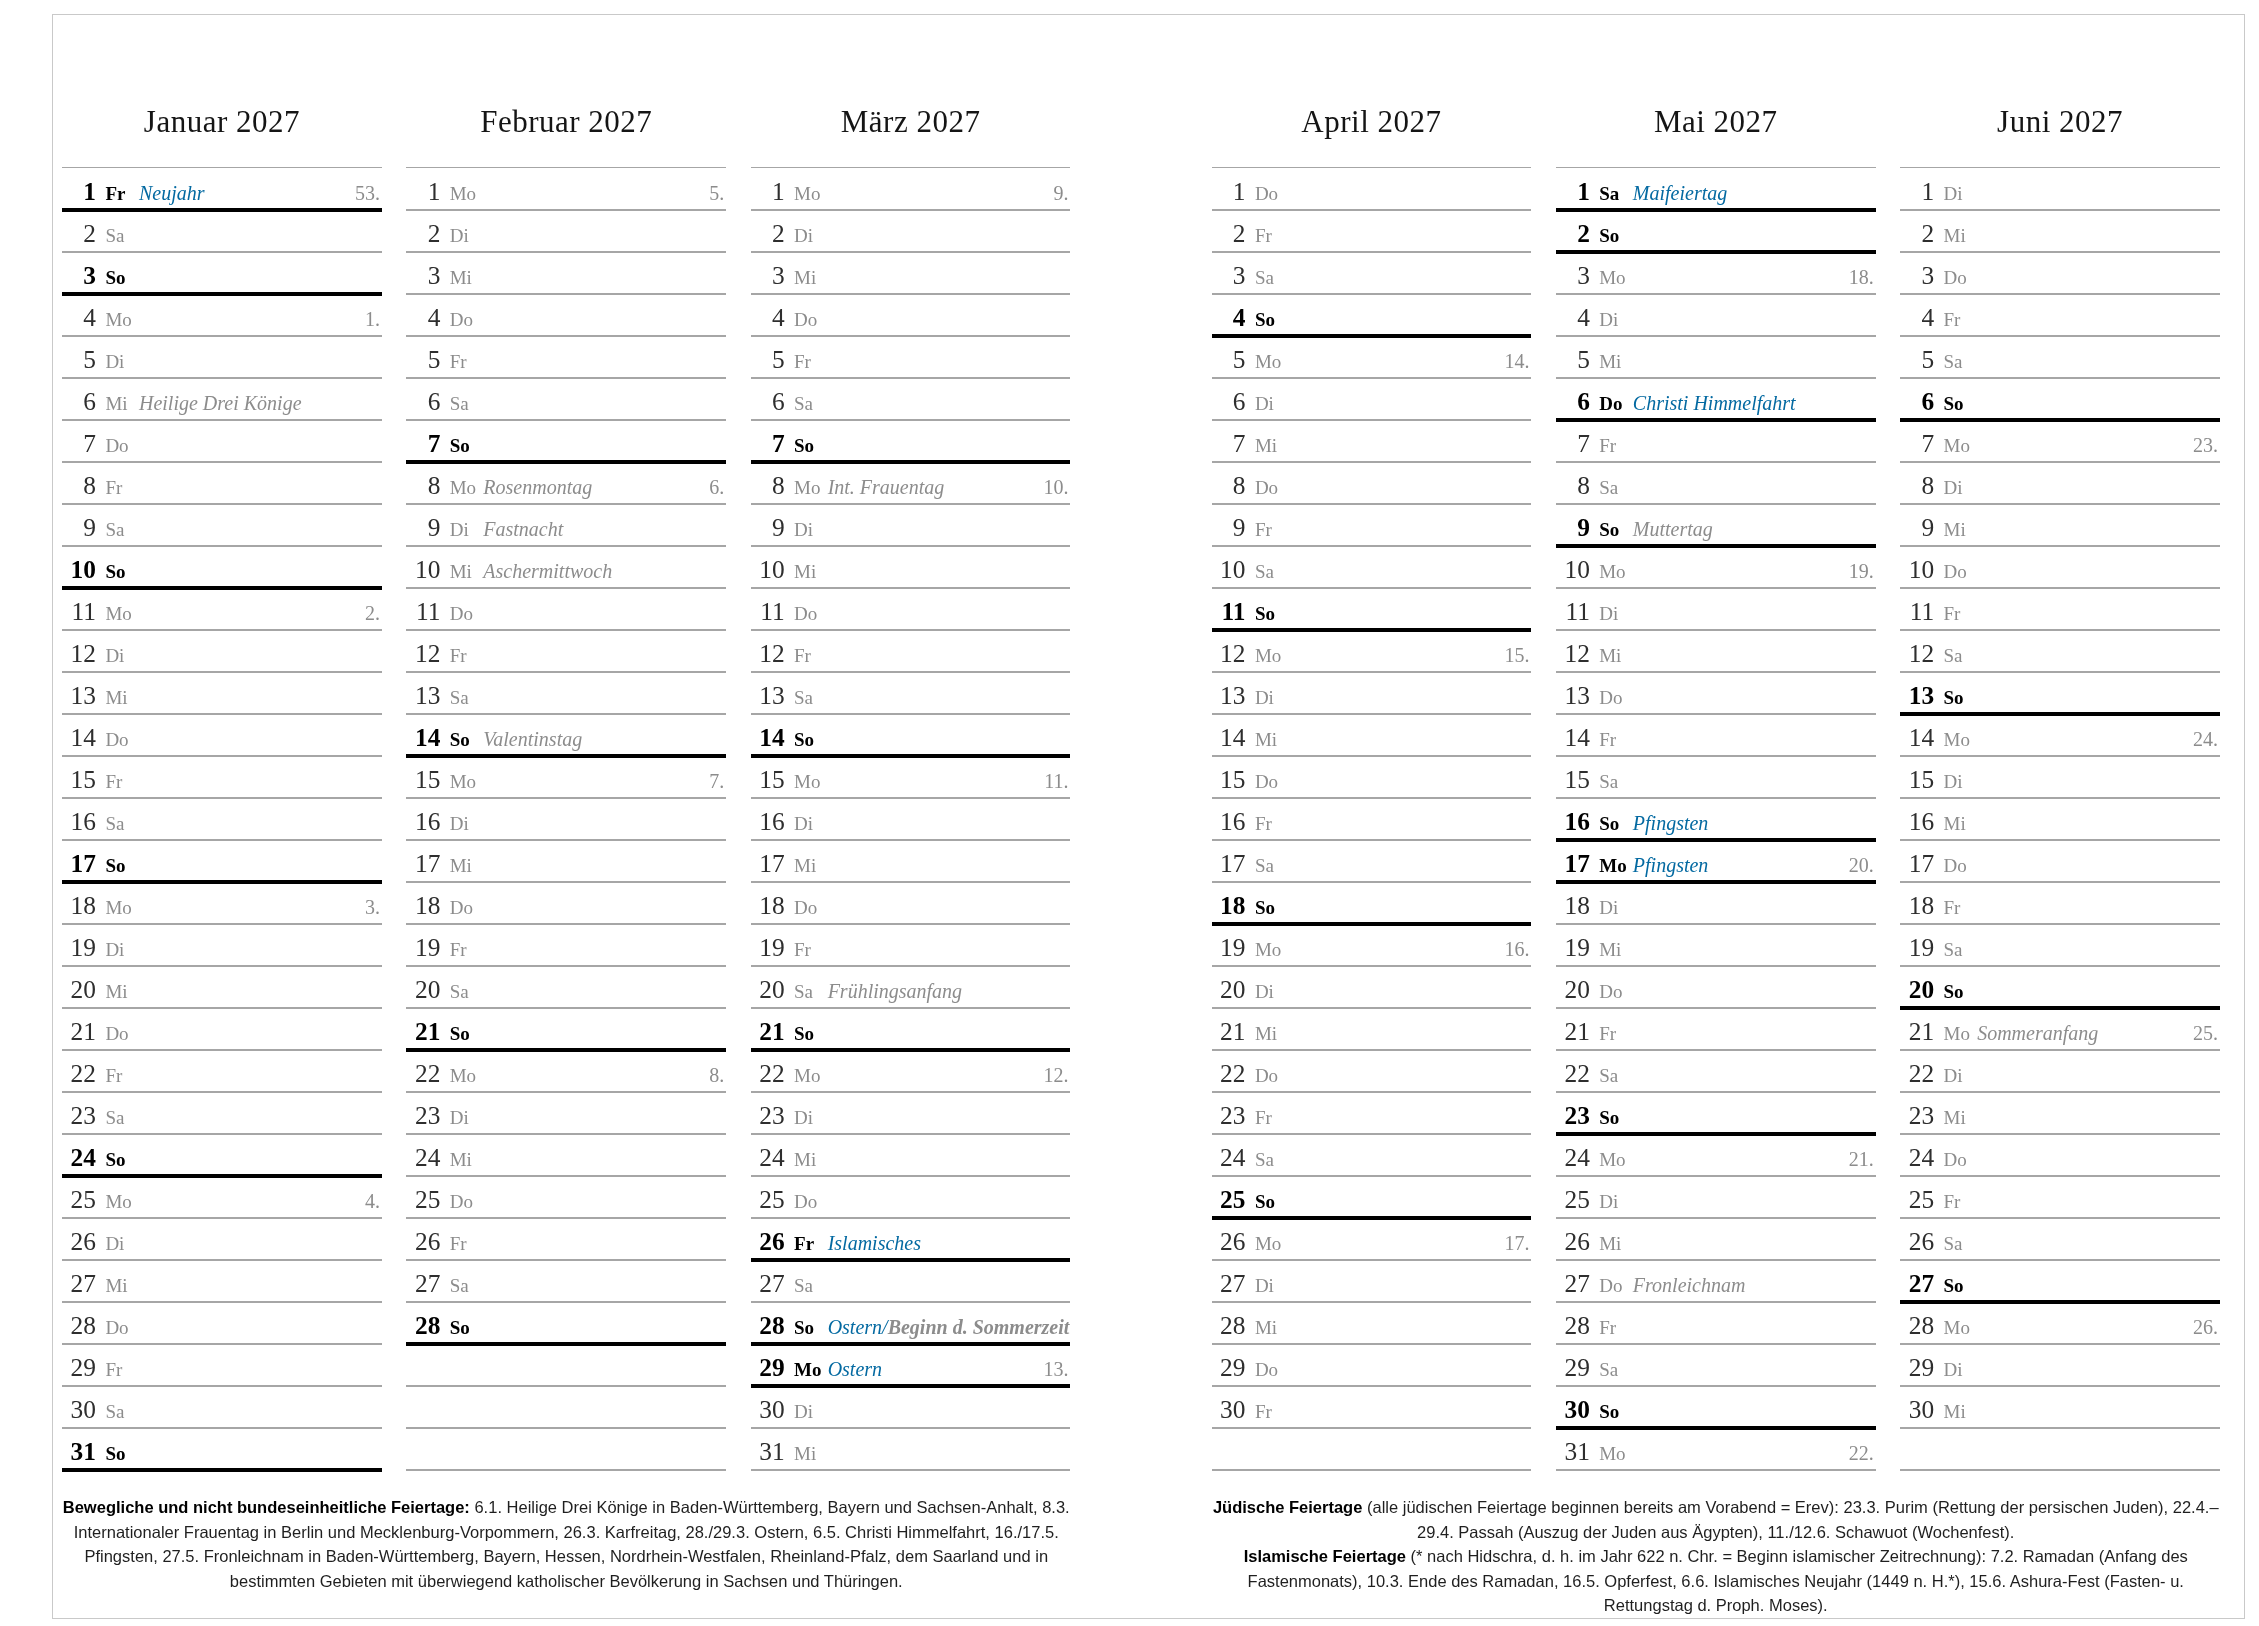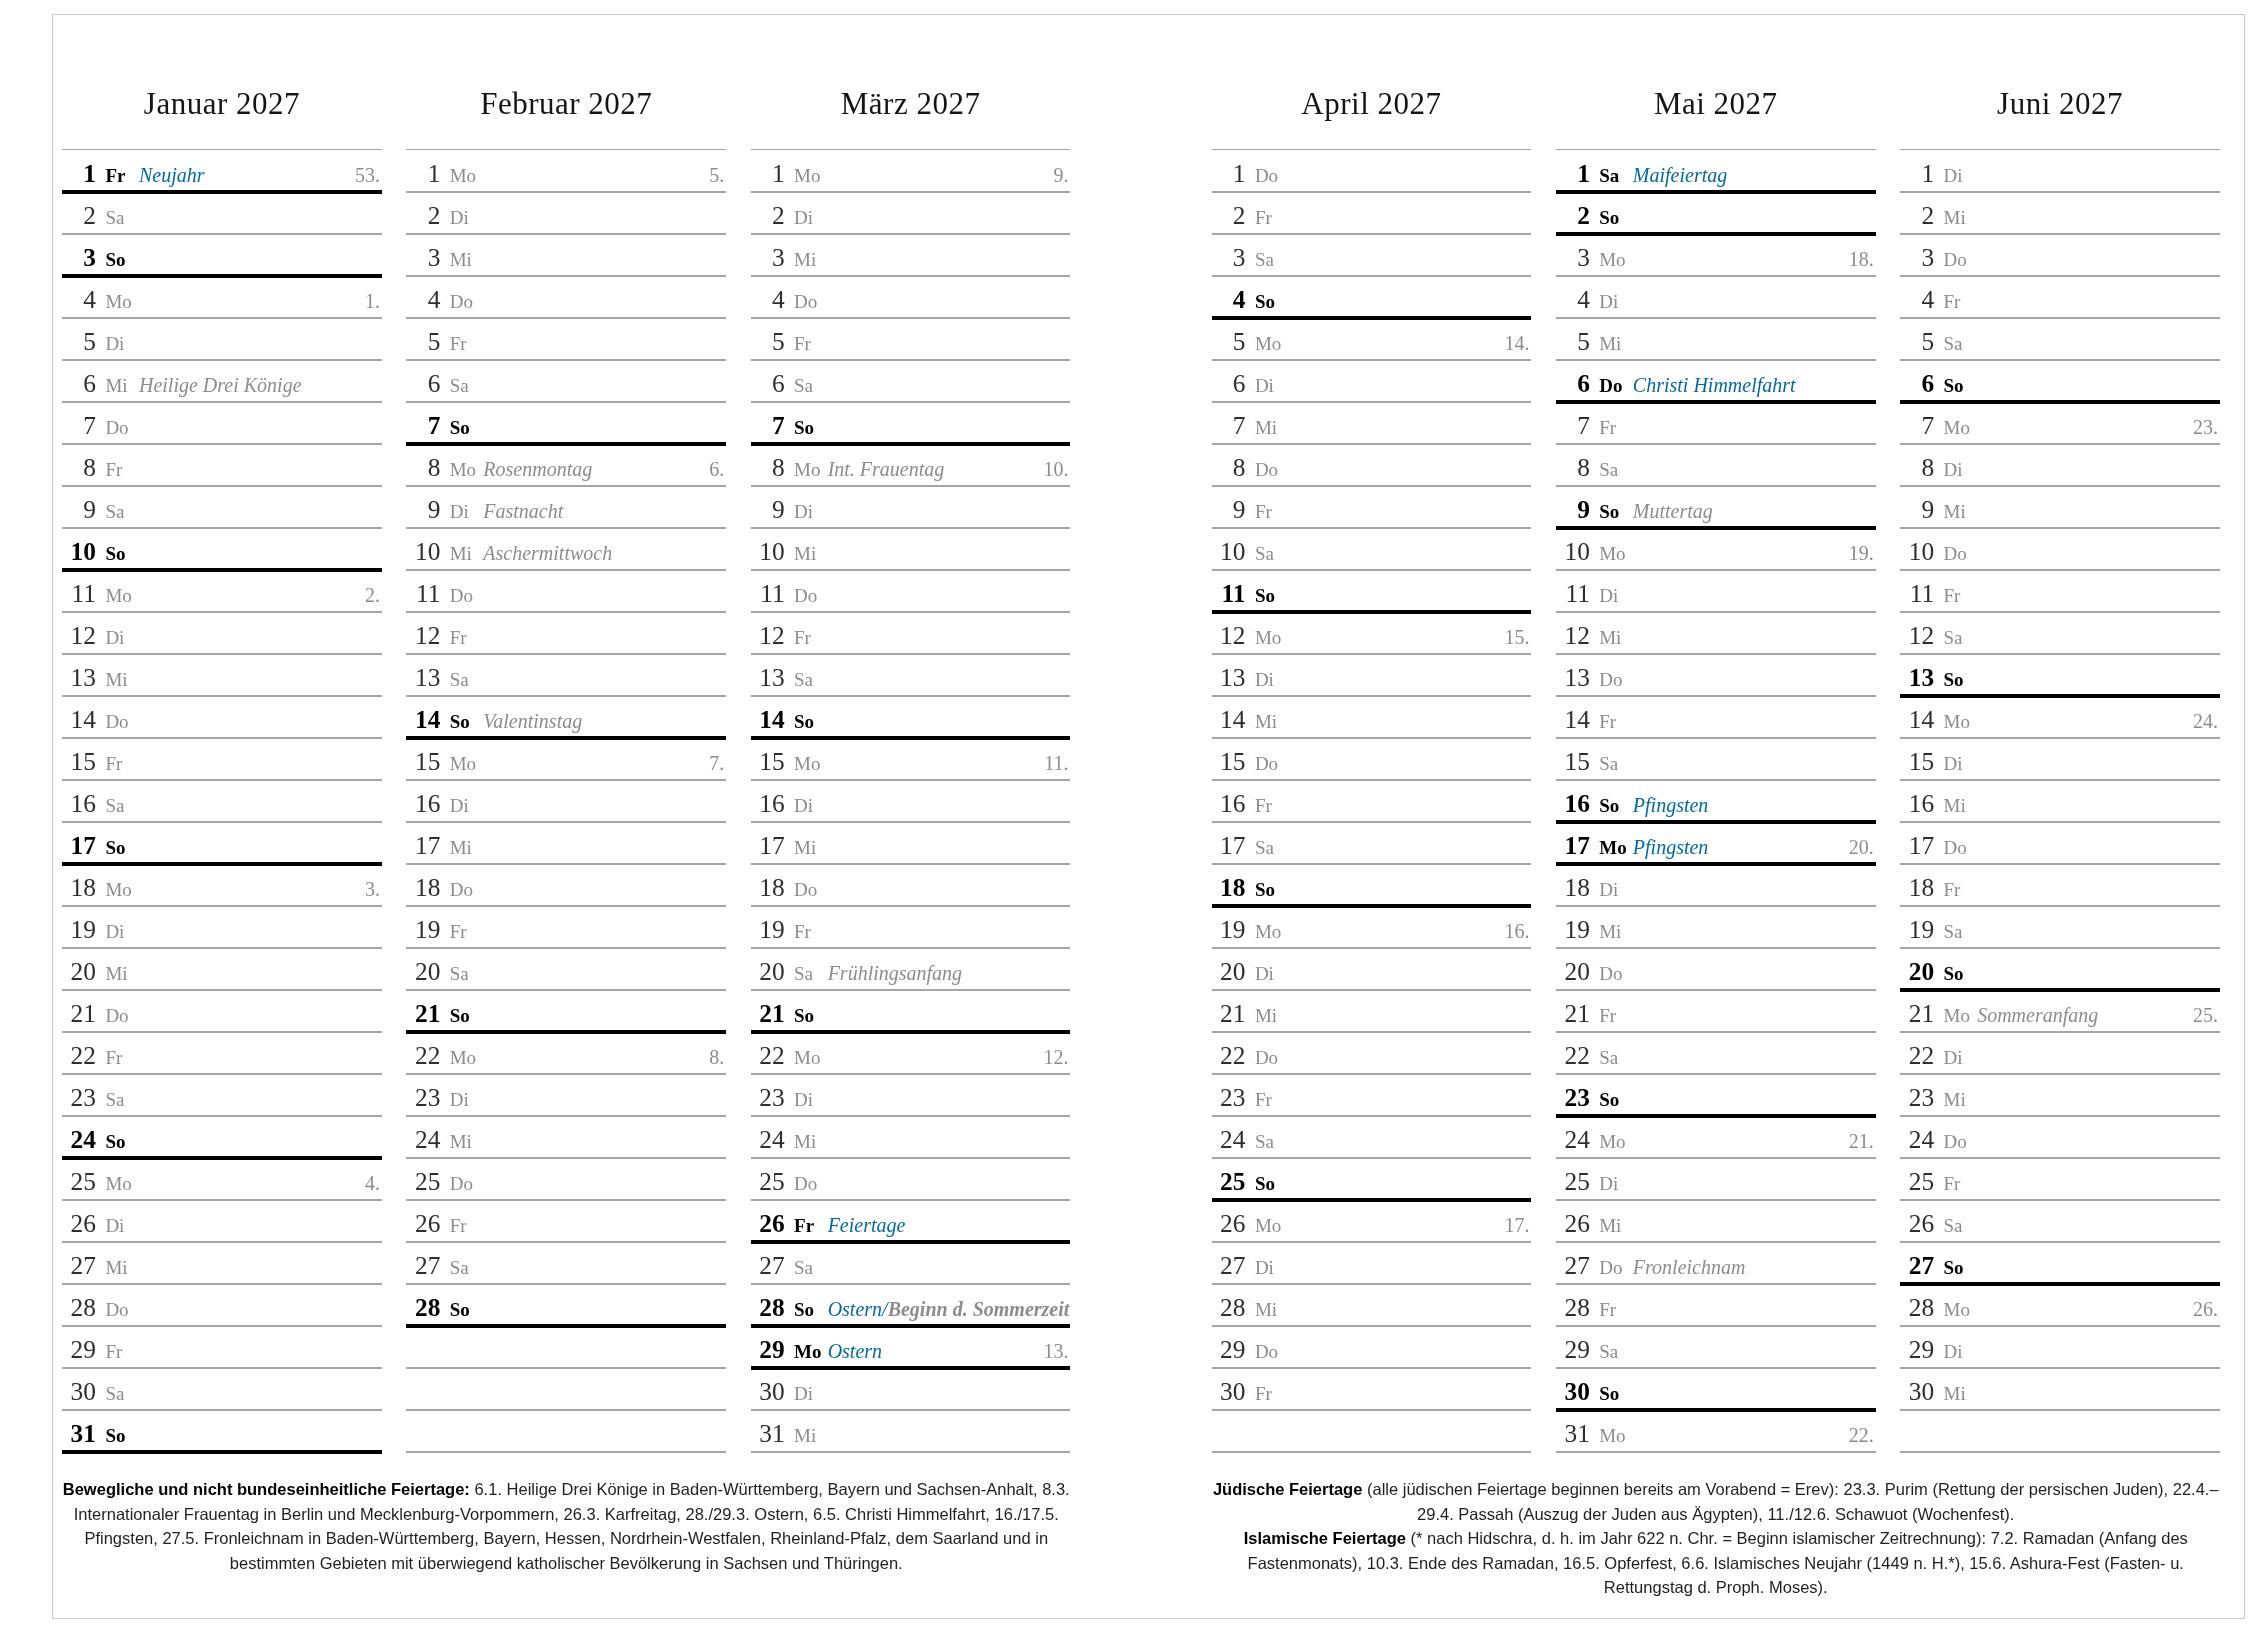--- a/index.html
+++ b/index.html
@@ -3,21 +3,21 @@
 <meta charset="utf-8">
 <style>
   * { margin:0; padding:0; box-sizing:border-box; }
   html,body { width:2260px; height:1626px; }
   body { background:#ffffff; font-family:"Liberation Serif", serif; }
   .sheet { position:relative; width:2260px; height:1626px; background:#ffffff; overflow:hidden; }
   .frame { position:absolute; top:14px; left:52px; right:15px; bottom:6.6px; border:0.9px solid #c9c9c9; pointer-events:none; }
   .content { position:absolute; left:62px; right:40px; top:0; }
   .spread { display:flex; gap:141px; }
   .half { flex:1; display:flex; gap:24.5px; min-width:0; }
-  .month { flex:1; min-width:0; }
+  .month { flex:1; min-width:0;margin-top:18px; }
   .month-title { margin:85px 0 26px; font-size:31px; line-height:38px; text-align:center; color:#151515; letter-spacing:0.5px; font-weight:400; }
   .rows { border-top:1.9px solid #a6a6a6; }
   .row { position:relative; height:42px; display:flex; align-items:baseline; padding:11.3px 1.9px 0 0; }
   .row::after { content:""; position:absolute; left:0; right:0; bottom:-0.9px; height:1.9px; background:#a6a6a6; }
   .row.hl::after { height:4.2px; background:#000; bottom:-1.9px; }
   .num { width:34px; text-align:right; font-size:25.4px; line-height:1; color:#2e2e2e; flex:none; }
   .wd { margin-left:9.4px; font-size:19px; line-height:1; color:#8c8c8c; flex:none; width:28px; }
   .row.hl .num, .row.hl .wd { font-weight:700; color:#000; }
   .note { font-style:italic; font-size:20px; line-height:1; margin-left:5.6px; white-space:nowrap; }
   .nb { color:#0369a1; }
@@ -406,21 +406,21 @@
                 <span class="num">24</span>
                 <span class="wd">Mi</span>
               </div>
               <div class="row">
                 <span class="num">25</span>
                 <span class="wd">Do</span>
               </div>
               <div class="row hl">
                 <span class="num">26</span>
                 <span class="wd">Fr</span>
-                <span class="note nb">Feiertage</span>
+                <span class="note nb">Islamisches</span>
               </div>
               <div class="row">
                 <span class="num">27</span>
                 <span class="wd">Sa</span>
               </div>
               <div class="row hl">
                 <span class="num">28</span>
                 <span class="wd">So</span>
                 <span class="note nb">Ostern/</span>
                 <span class="note ng note2">Beginn d. Sommerzeit</span>

